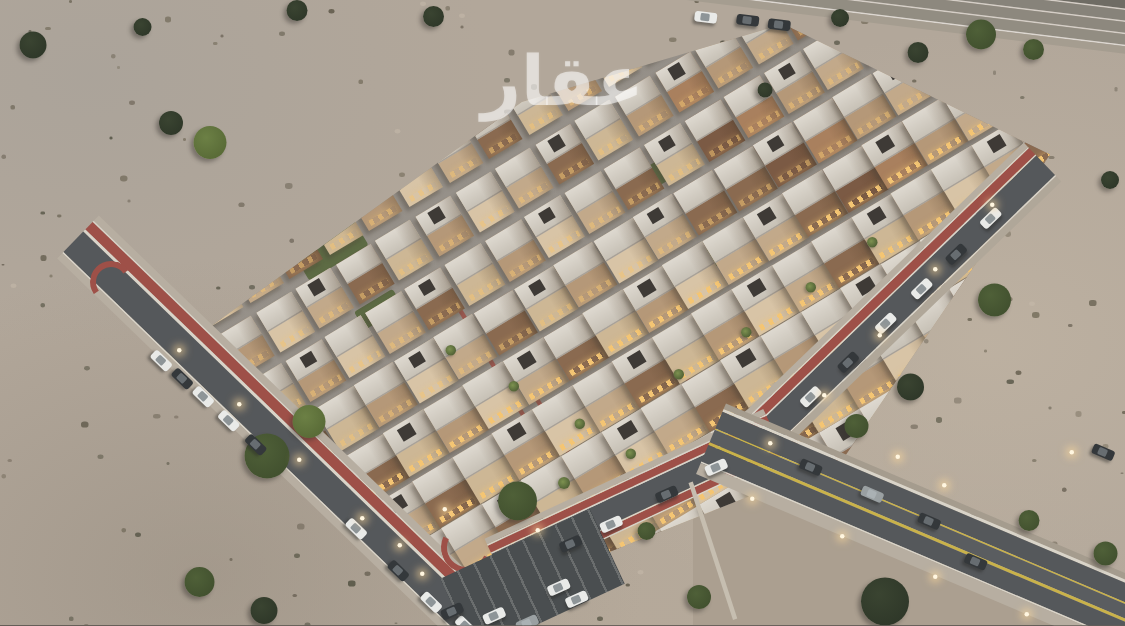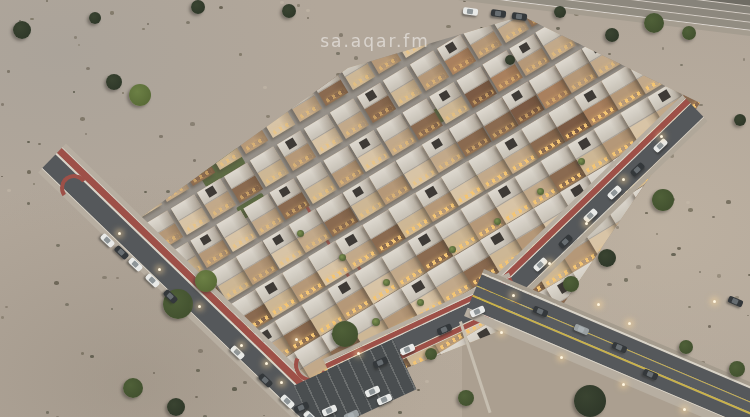--- a/index.html
+++ b/index.html
@@ -1222,15 +1222,15 @@
       <div class="abs light-dot" style="left: 357px; top: 352px; z-index: 9;"></div>
       <div class="abs light-dot" style="left: 500px; top: 331px; z-index: 9;"></div>
       <div class="abs light-dot" style="left: 560px; top: 356px; z-index: 9;"></div>
       <div class="abs light-dot" style="left: 622px; top: 383px; z-index: 9;"></div>
       <div class="abs light-dot" style="left: 683px; top: 408px; z-index: 9;"></div>
       <div class="abs light-dot" style="left: 713px; top: 300px; z-index: 9;"></div>
       <div class="abs light-dot" style="left: 597px; top: 303px; z-index: 9;"></div>
       <div class="abs light-dot" style="left: 628px; top: 322px; z-index: 9;"></div>
     </div>
   <div id="watermark" class="abs" style="z-index: 10;">
-    <div id="wm-site">sa.aqar.fm</div>
+    <div id="wm-logo">عقار</div>
   </div>
 </div>
 
 </body></html>

